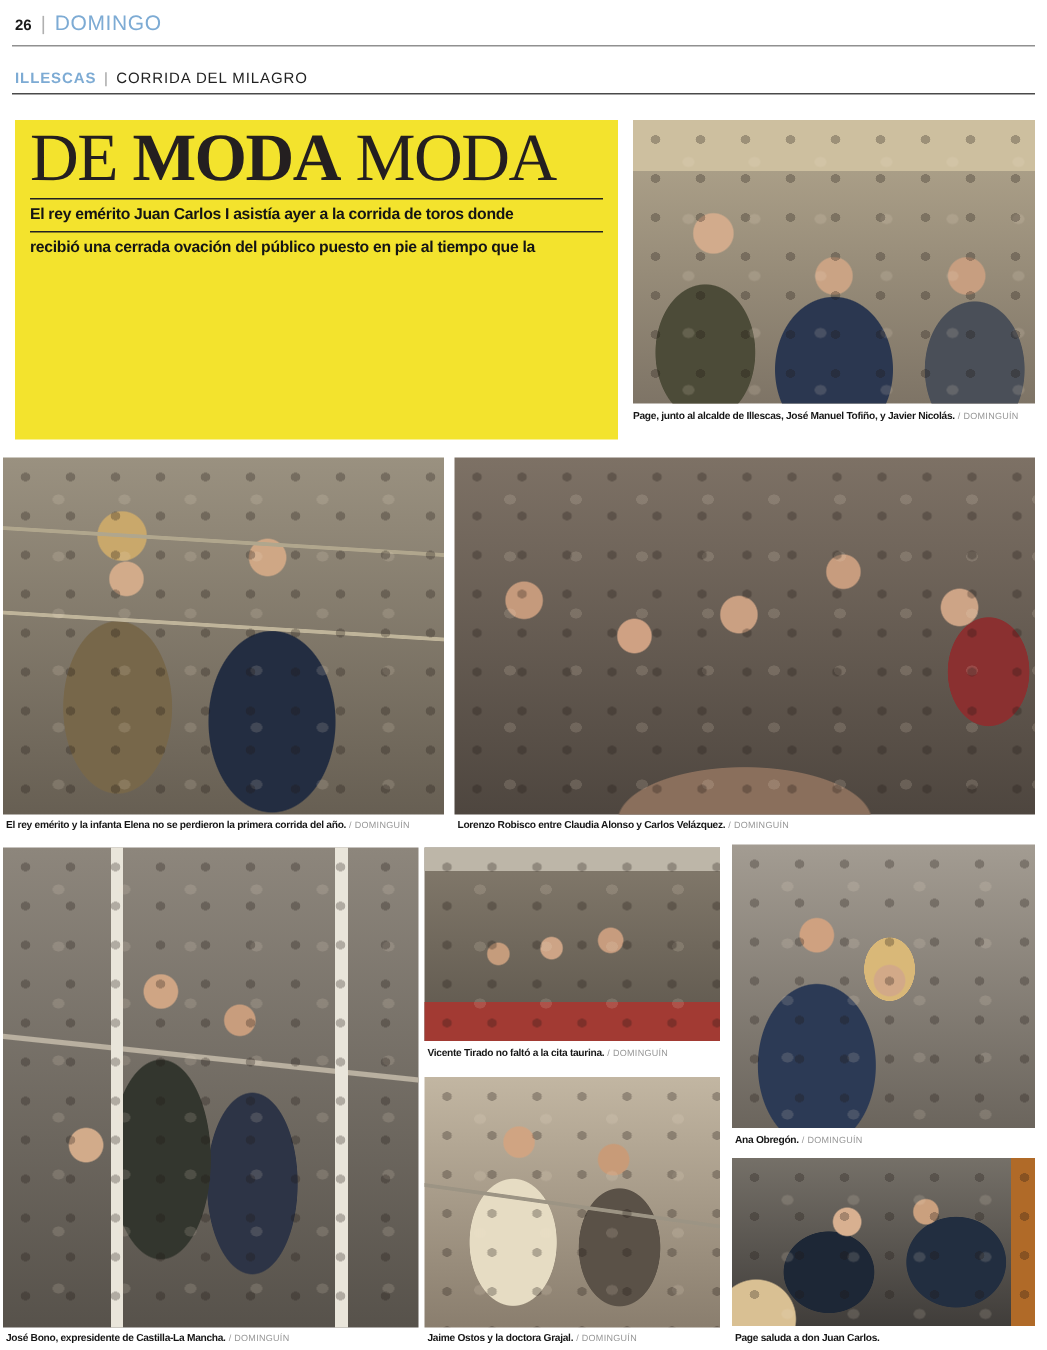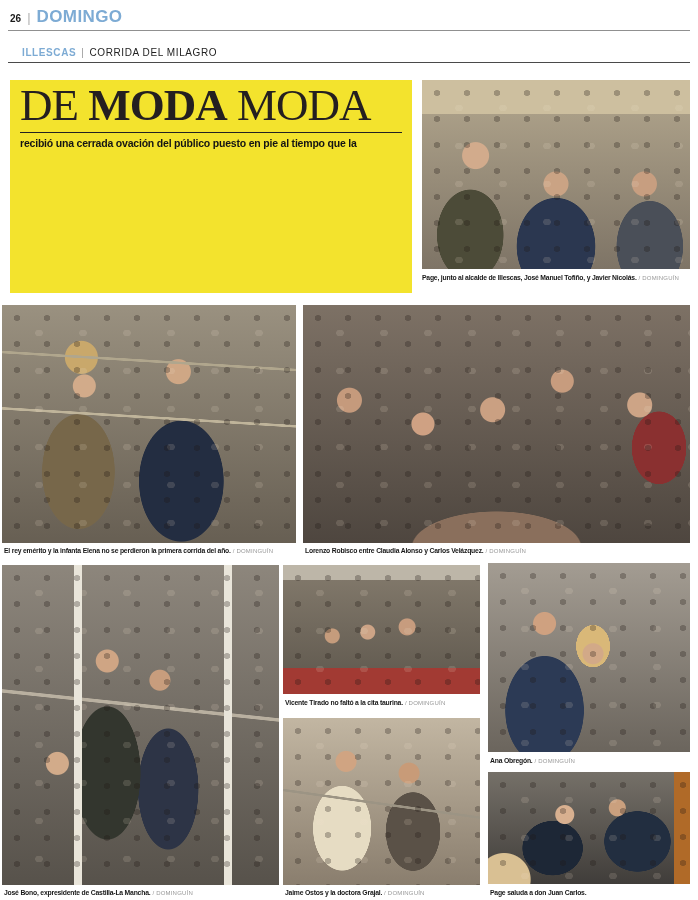--- a/index.html
+++ b/index.html
@@ -4,27 +4,27 @@
 <style>
   html,body{margin:0;padding:0;background:#ffffff;}
   .page{
     position:relative;width:698px;height:900px;background:#ffffff;
     font-family:"Liberation Sans",sans-serif;overflow:hidden;
   }
   
   .hdr-left{position:absolute;left:10px;top:7px;white-space:nowrap;}
   .pgnum{font-size:10px;font-weight:bold;color:#1a1a1a;}
   .hdr-pipe{font-size:13px;color:#b0b0b0;margin:0 6px;font-weight:normal;}
-  .day{font-size:17px;font-weight:bold;color:#7dabd4;letter-spacing:.4px;}
+  .day{font-size:14px;font-weight:normal;color:#7dabd4;letter-spacing:.4px;}
   .hdr-right{position:absolute;right:8px;top:10px;white-space:nowrap;font-size:10px;color:#2a2a2a;}
   .masthead{font-weight:bold;font-size:11px;color:#111;}
   .rule{position:absolute;left:8px;right:8px;height:0;border-top:1px solid #909090;}
   .rule-top{top:30px;}
   .rule-kicker{top:62px;border-top-color:#4a4a4a;}
-  .kicker{position:absolute;left:22px;top:47px;white-space:nowrap;font-size:10px;letter-spacing:.6px;}
+  .kicker{position:absolute;left:10px;top:47px;white-space:nowrap;font-size:10px;letter-spacing:.6px;}
   .kicker-loc{color:#7dabd4;font-weight:bold;}
   .kicker-pipe{color:#9a9a9a;margin:0 5px;}
   .kicker-story{color:#222;}
   
   .headline-box{position:absolute;left:10px;top:80px;width:402px;height:213px;background:#f3e32d;}
   .headline{padding:2px 10px 0 10px;font-family:"Liberation Serif","DejaVu Serif",serif;
     font-size:45px;line-height:47px;color:#241f20;font-weight:normal;letter-spacing:-1px;white-space:nowrap;}
   .headline b{font-weight:bold;}
   .deck{margin:3px 10px 0 10px;border-top:1px solid #222;}
   .deck-line{font-size:10.5px;font-weight:bold;letter-spacing:-.2px;line-height:21px;
@@ -128,20 +128,21 @@
   <div class="kicker">
     <span class="kicker-loc">ILLESCAS</span><span class="kicker-pipe">|</span><span class="kicker-story">CORRIDA DEL MILAGRO</span>
   </div>
   <div class="rule rule-kicker"></div>
 
   <div class="headline-box">
     <div class="headline">
       <div class="hl-line"><span>DE </span><b>MODA</b><span> MODA</span></div>
     </div>
     <div class="deck">
+      <div class="deck-line">El rey emérito Juan Carlos I asistía ayer a la corrida de toros donde</div>
       <div class="deck-line">recibió una cerrada ovación del público puesto en pie al tiempo que la</div>
     </div>
   </div>
 
   <div class="photo" id="ph-page-tofino"></div>
   <div class="caption cap-pagetofino">
     <span>Page, junto al alcalde de Illescas, José Manuel Tofiño, y Javier Nicolás.</span><span class="credit">/ DOMINGUÍN</span>
   </div>
 
   <div class="photo" id="ph-rey"></div>

